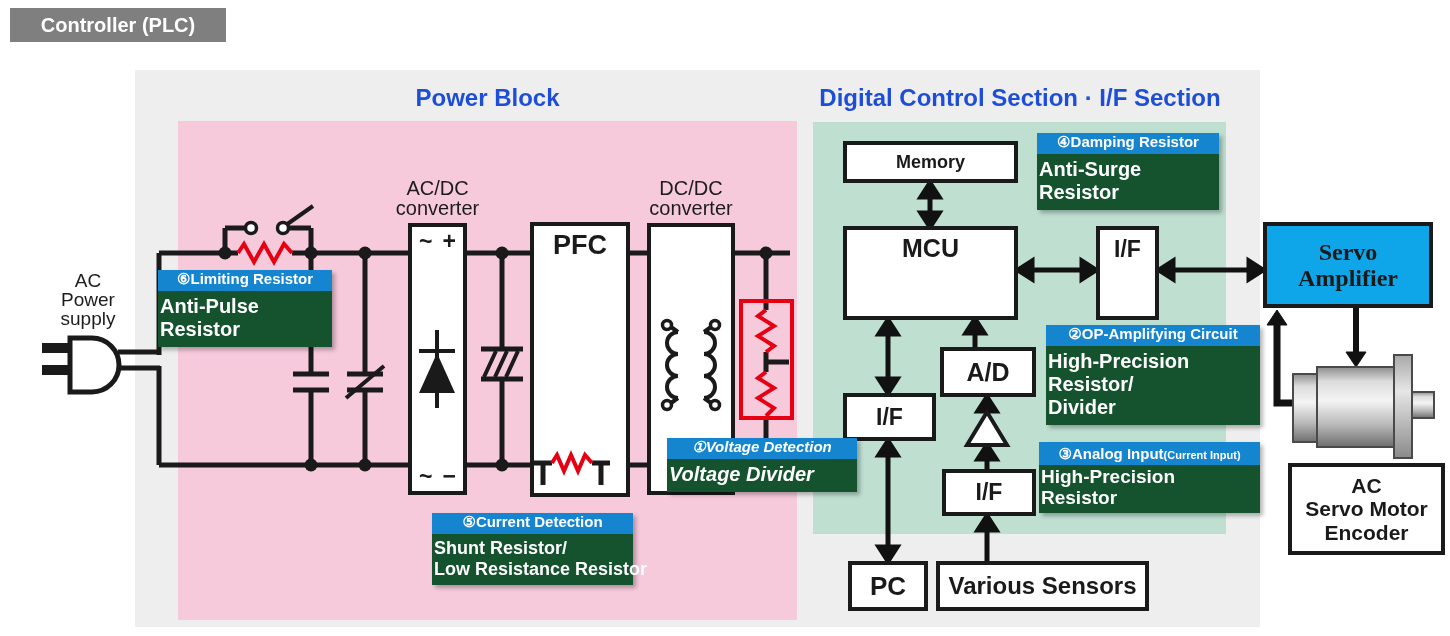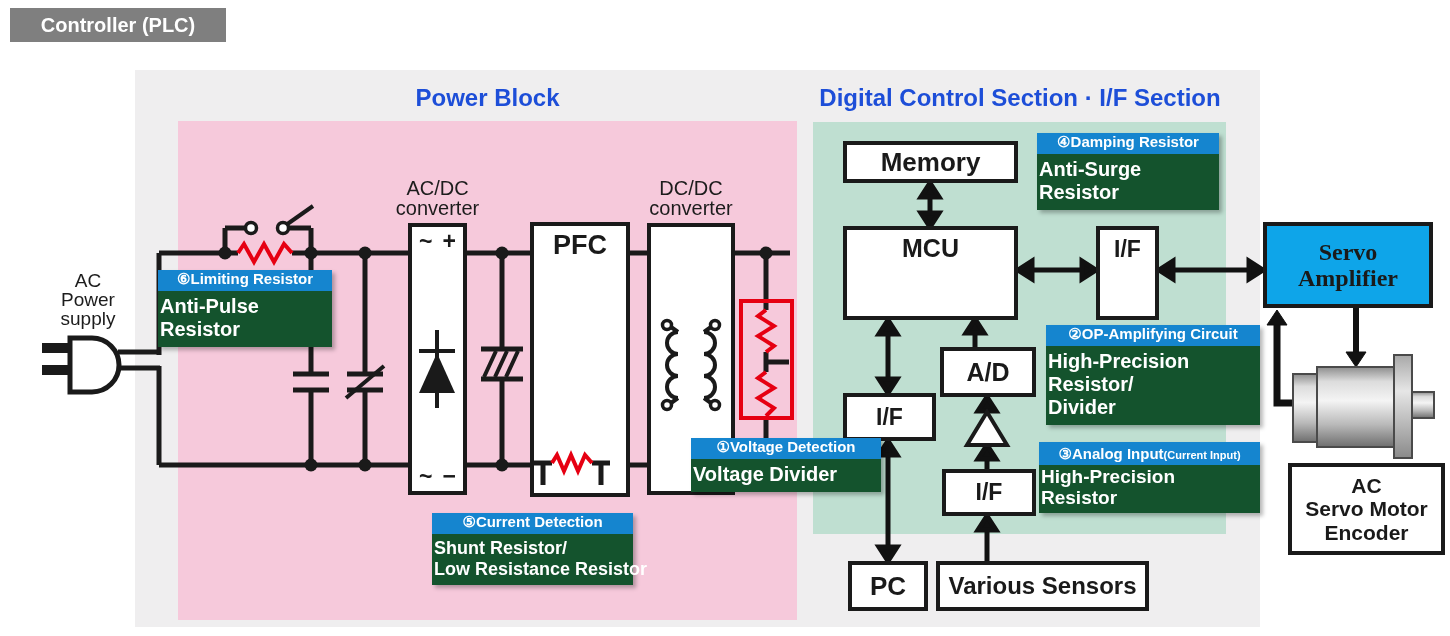--- a/index.html
+++ b/index.html
@@ -185,21 +185,21 @@
     <div class="acdc-syms" style="bottom:1px;">
       <span>~</span>
       <span>−</span>
     </div>
   </div>
   <div class="abs blockbox z3" style="left:530px;top:222px;width:100px;height:275px;align-items:flex-start;font-size:27px;padding-top:4px;">
     <span>PFC</span>
   </div>
   <div class="abs blockbox z3" style="left:647px;top:223px;width:88px;height:272px;"></div>
 
-  <div class="abs blockbox z3" style="left:843px;top:141px;width:175px;height:42px;font-size:26px;">Memory</div>
+  <div class="abs blockbox z3" style="left:843px;top:141px;width:175px;height:42px;font-size:18px;">Memory</div>
   <div class="abs blockbox z3" style="left:843px;top:226px;width:175px;height:94px;align-items:flex-start;font-size:25px;padding-top:4px;">MCU</div>
   <div class="abs blockbox z3" style="left:1096px;top:226px;width:63px;height:94px;align-items:flex-start;font-size:23px;padding-top:6px;">I/F</div>
   <div class="abs blockbox z3" style="left:940px;top:347px;width:96px;height:50px;font-size:25px;">A/D</div>
   <div class="abs blockbox z3" style="left:843px;top:393px;width:93px;height:48px;font-size:23px;">I/F</div>
   <div class="abs blockbox z3" style="left:942px;top:469px;width:94px;height:47px;font-size:23px;">I/F</div>
   <div class="abs blockbox z3" style="left:848px;top:561px;width:80px;height:50px;font-size:26px;">PC</div>
   <div class="abs blockbox z3" style="left:936px;top:561px;width:213px;height:50px;font-size:24px;">Various Sensors</div>
 
   <div class="abs blockbox z3" style="left:1263px;top:222px;width:170px;height:86px;background:#0ea5e9;flex-direction:column;font-size:24px;line-height:1.1;font-family:Liberation Serif, serif;">
     <div>Servo</div>
@@ -232,21 +232,21 @@
   </svg>
 
   <div class="abs callout z5" style="left:158px;top:270px;width:174px;">
     <div class="hd"><span>⑥</span><span>Limiting Resistor</span></div>
     <div class="bd">
       <div>Anti-Pulse</div>
       <div>Resistor</div>
     </div>
   </div>
 
-  <div class="abs callout z5" style="left:691px;top:438px;width:190px;">
+  <div class="abs callout z5" style="left:667px;top:438px;width:190px;font-style:italic;">
     <div class="hd"><span>①</span><span>Voltage Detection</span></div>
     <div class="bd">
       <div>Voltage Divider</div>
     </div>
   </div>
 
   <div class="abs callout z5" style="left:432px;top:513px;width:201px;">
     <div class="hd"><span>⑤</span><span>Current Detection</span></div>
     <div class="bd" style="font-size:18px;">
       <div>Shunt Resistor/</div>

